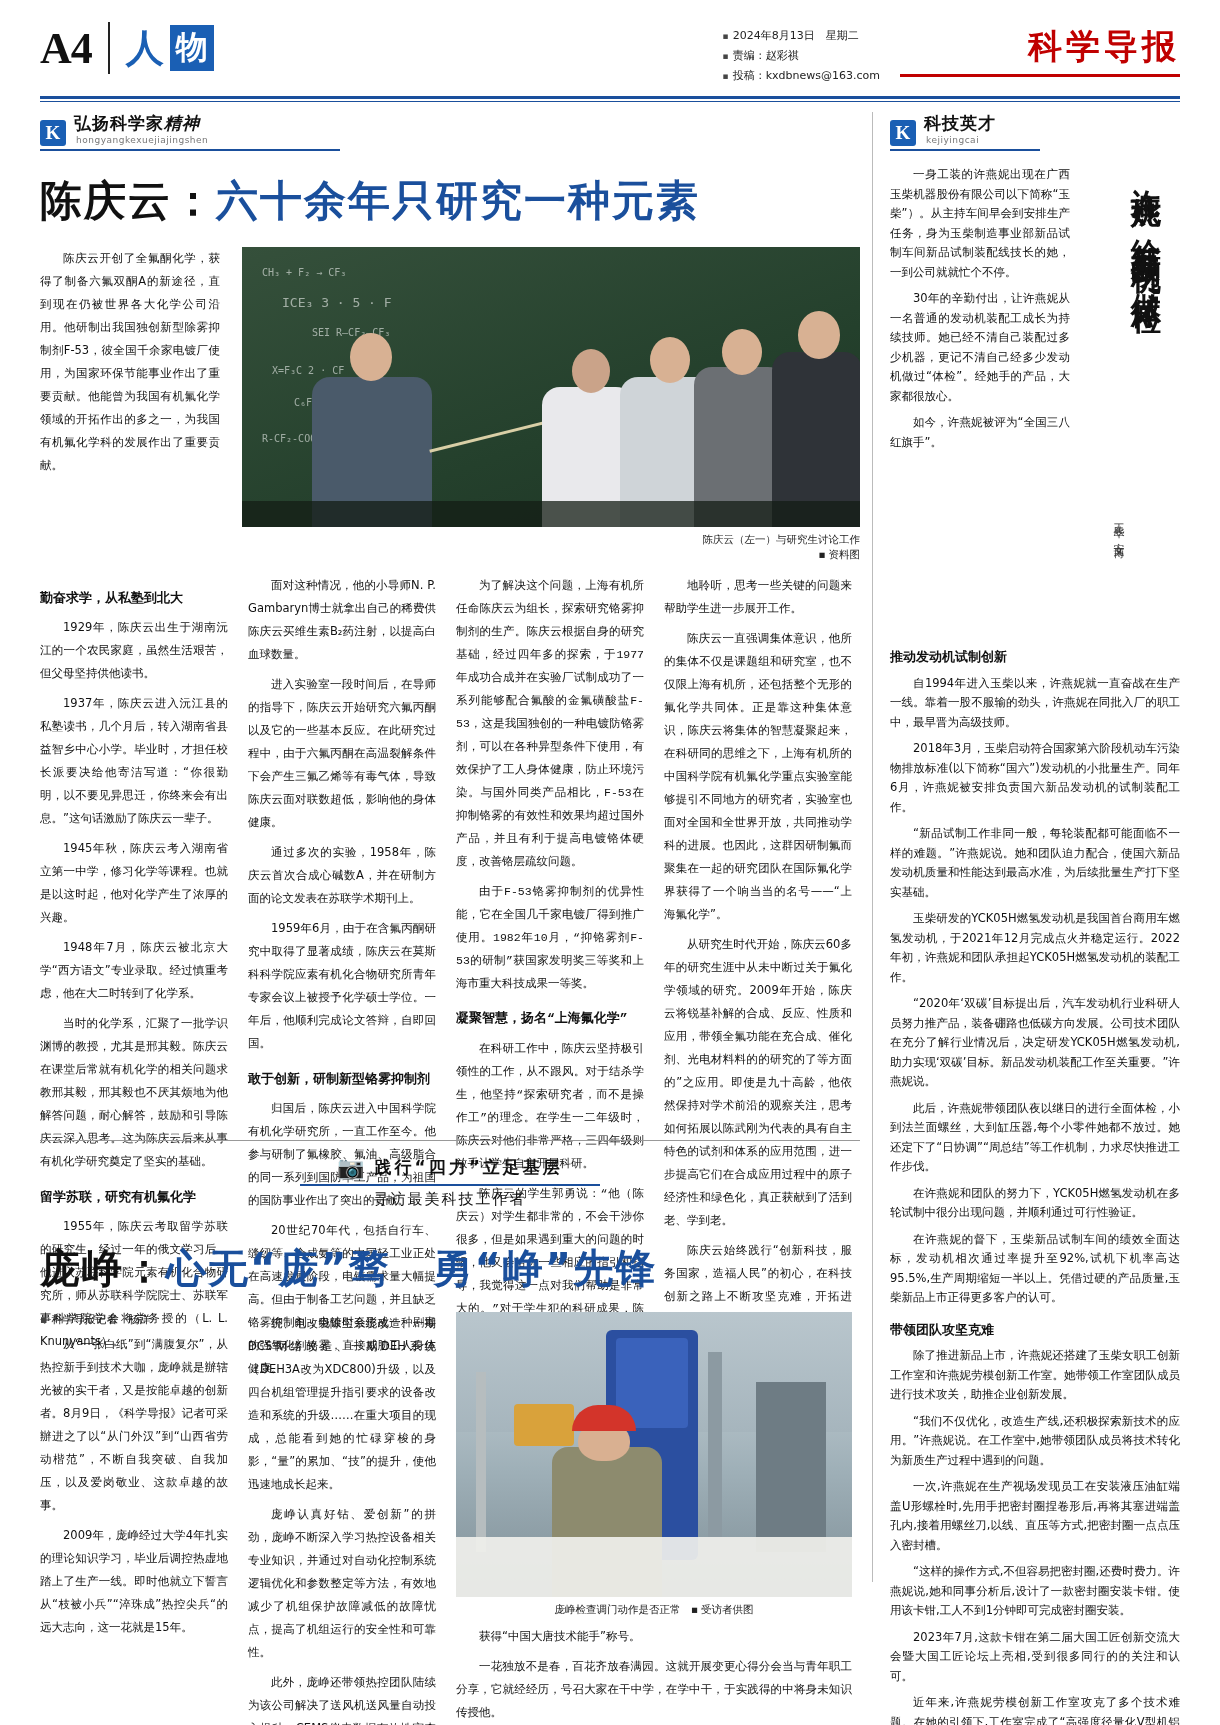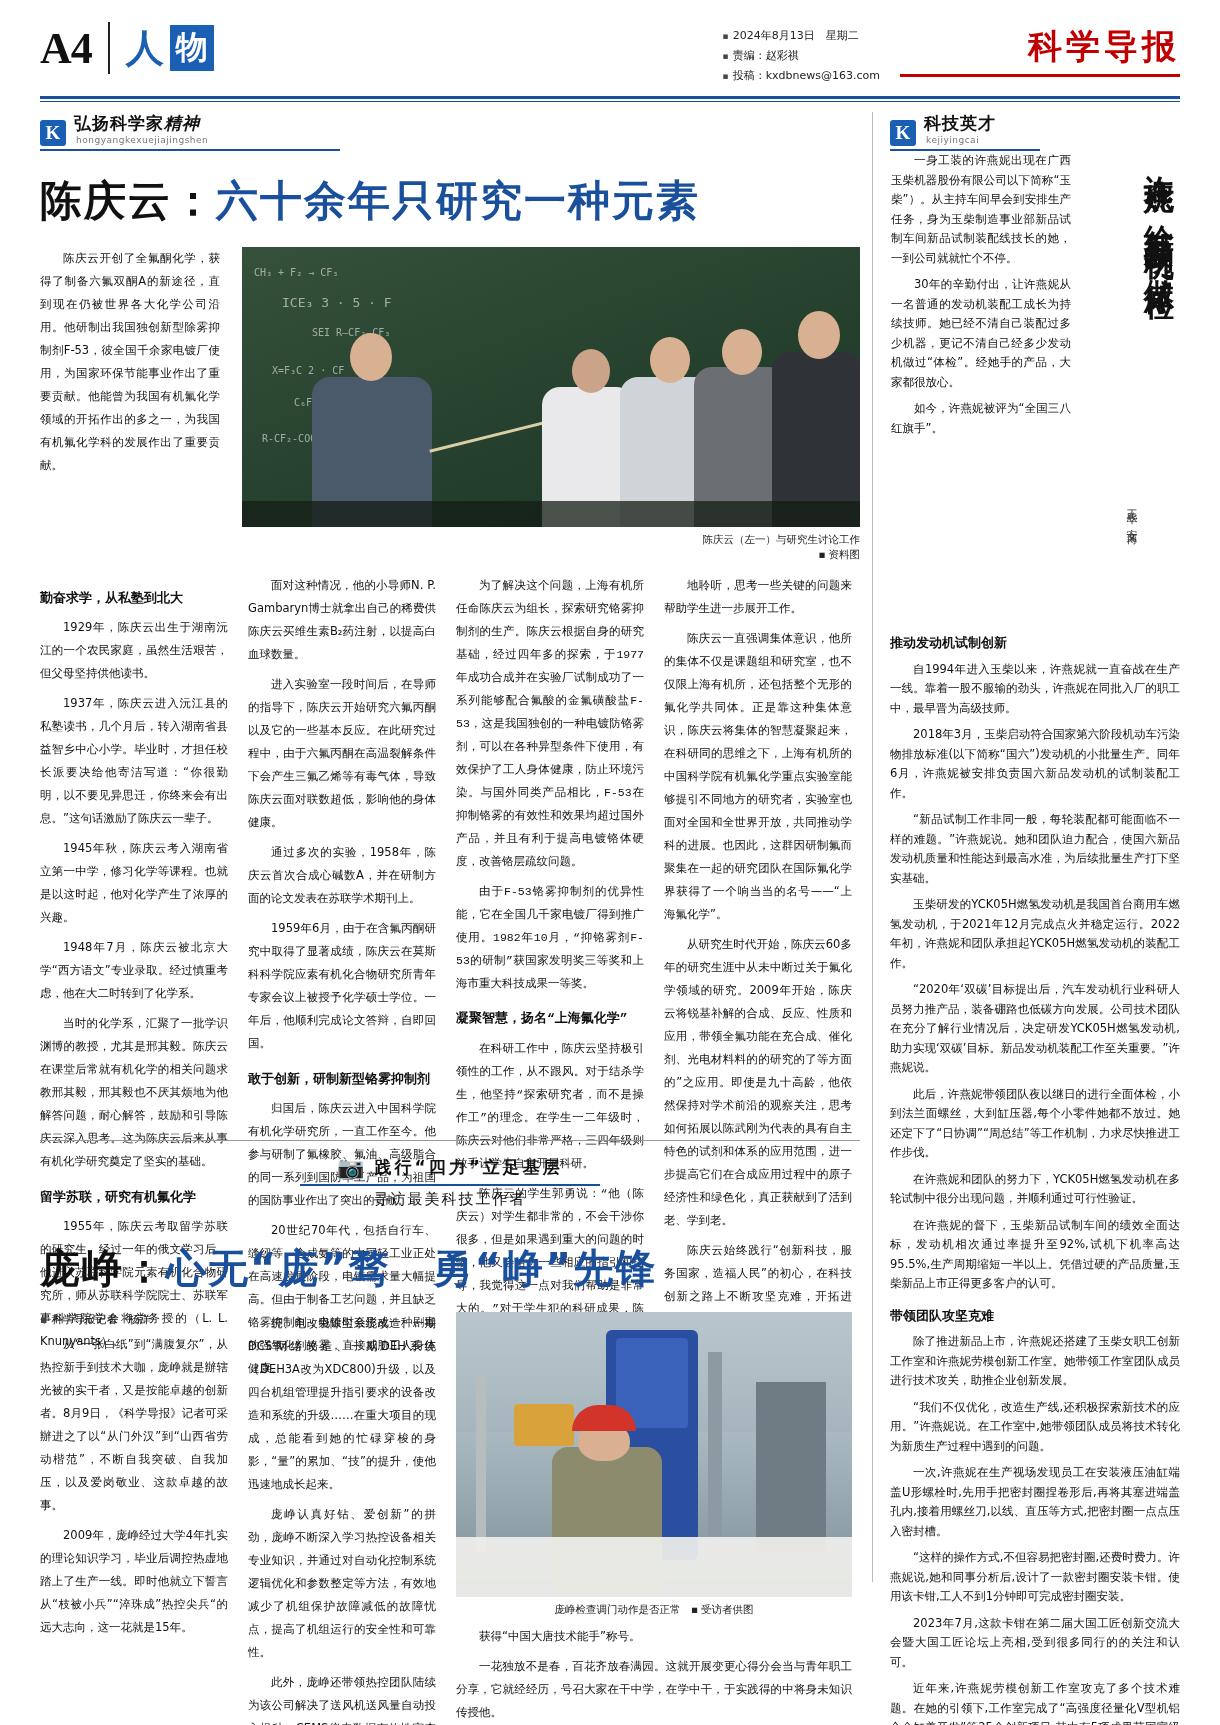--- a/index.html
+++ b/index.html
@@ -121,21 +121,21 @@
 
     <div style="display:flex;gap:22px;">
       <div style="width:180px;">
         <div class="body">
             <p>陈庆云开创了全氟酮化学，获得了制备六氟双酮A的新途径，直到现在仍被世界各大化学公司沿用。他研制出我国独创新型除雾抑制剂F-53，彼全国千余家电镀厂使用，为国家环保节能事业作出了重要贡献。他能曾为我国有机氟化学领域的开拓作出的多之一，为我国有机氟化学科的发展作出了重要贡献。</p>
           </div>
       </div>
       <div style="width:618px;">
         <div class="photo" style="width:618px;height:280px;">
           <div class="ph-board"></div>
-          <div class="chalk" style="left:12px;top:20px;">CH₃ + F₂  →  CF₃</div>
+          <div class="chalk" style="left:20px;top:20px;">CH₃ + F₂  →  CF₃</div>
           <div class="chalk" style="left:40px;top:48px;font-size:13px;">ICE₃ 3 · 5 · F</div>
           <div class="chalk" style="left:70px;top:80px;">SEI  R—CF₂—CF₃</div>
           <div class="chalk" style="left:30px;top:118px;">X=F₃C  2 · CF</div>
           <div class="chalk" style="left:52px;top:150px;">C₆F₅ + Na → ?</div>
           <div class="chalk" style="left:20px;top:186px;">R-CF₂-COOH</div>
 
           <div class="person" style="left:70px;width:120px;height:150px;background:#4a5a6a;"></div>
           <div class="head" style="left:108px;bottom:146px;width:42px;height:48px;"></div>
           <div style="position:absolute;left:185px;bottom:96px;width:180px;height:3px;background:#d9cfa6;transform:rotate(-14deg);"></div>
 
@@ -251,21 +251,21 @@
     <div class="badge-wrap" style="width:150px;">
       <div class="badge">
         <div class="k">K</div>
         <div>
           <div class="txt">科技英才</div>
           <div class="py">kejiyingcai</div>
         </div>
       </div>
     </div>
 
-    <div style="display:flex;gap:12px;justify-content:center;">
+    <div style="display:flex;margin-top:14px;">
       <div style="width:180px;" class="rc-body" id="rcol-top">
           <p>一身工装的许燕妮出现在广西玉柴机器股份有限公司以下简称“玉柴”）。从主持车间早会到安排生产任务，身为玉柴制造事业部新品试制车间新品试制装配线技长的她，一到公司就就忙个不停。</p>
           <p>30年的辛勤付出，让许燕妮从一名普通的发动机装配工成长为持续技师。她已经不清自己装配过多少机器，更记不清自己经多少发动机做过“体检”。经她手的产品，大家都很放心。</p>
           <p>如今，许燕妮被评为“全国三八红旗手”。</p>
         </div>
       <div style="width:96px;display:flex;justify-content:flex-end;">
         <div class="rc-sub" style="align-self:flex-end;">王欣华　安文博</div>
         <div class="rc-title">许燕妮：给新品发动机“做体检”</div>
       </div>
     </div>

